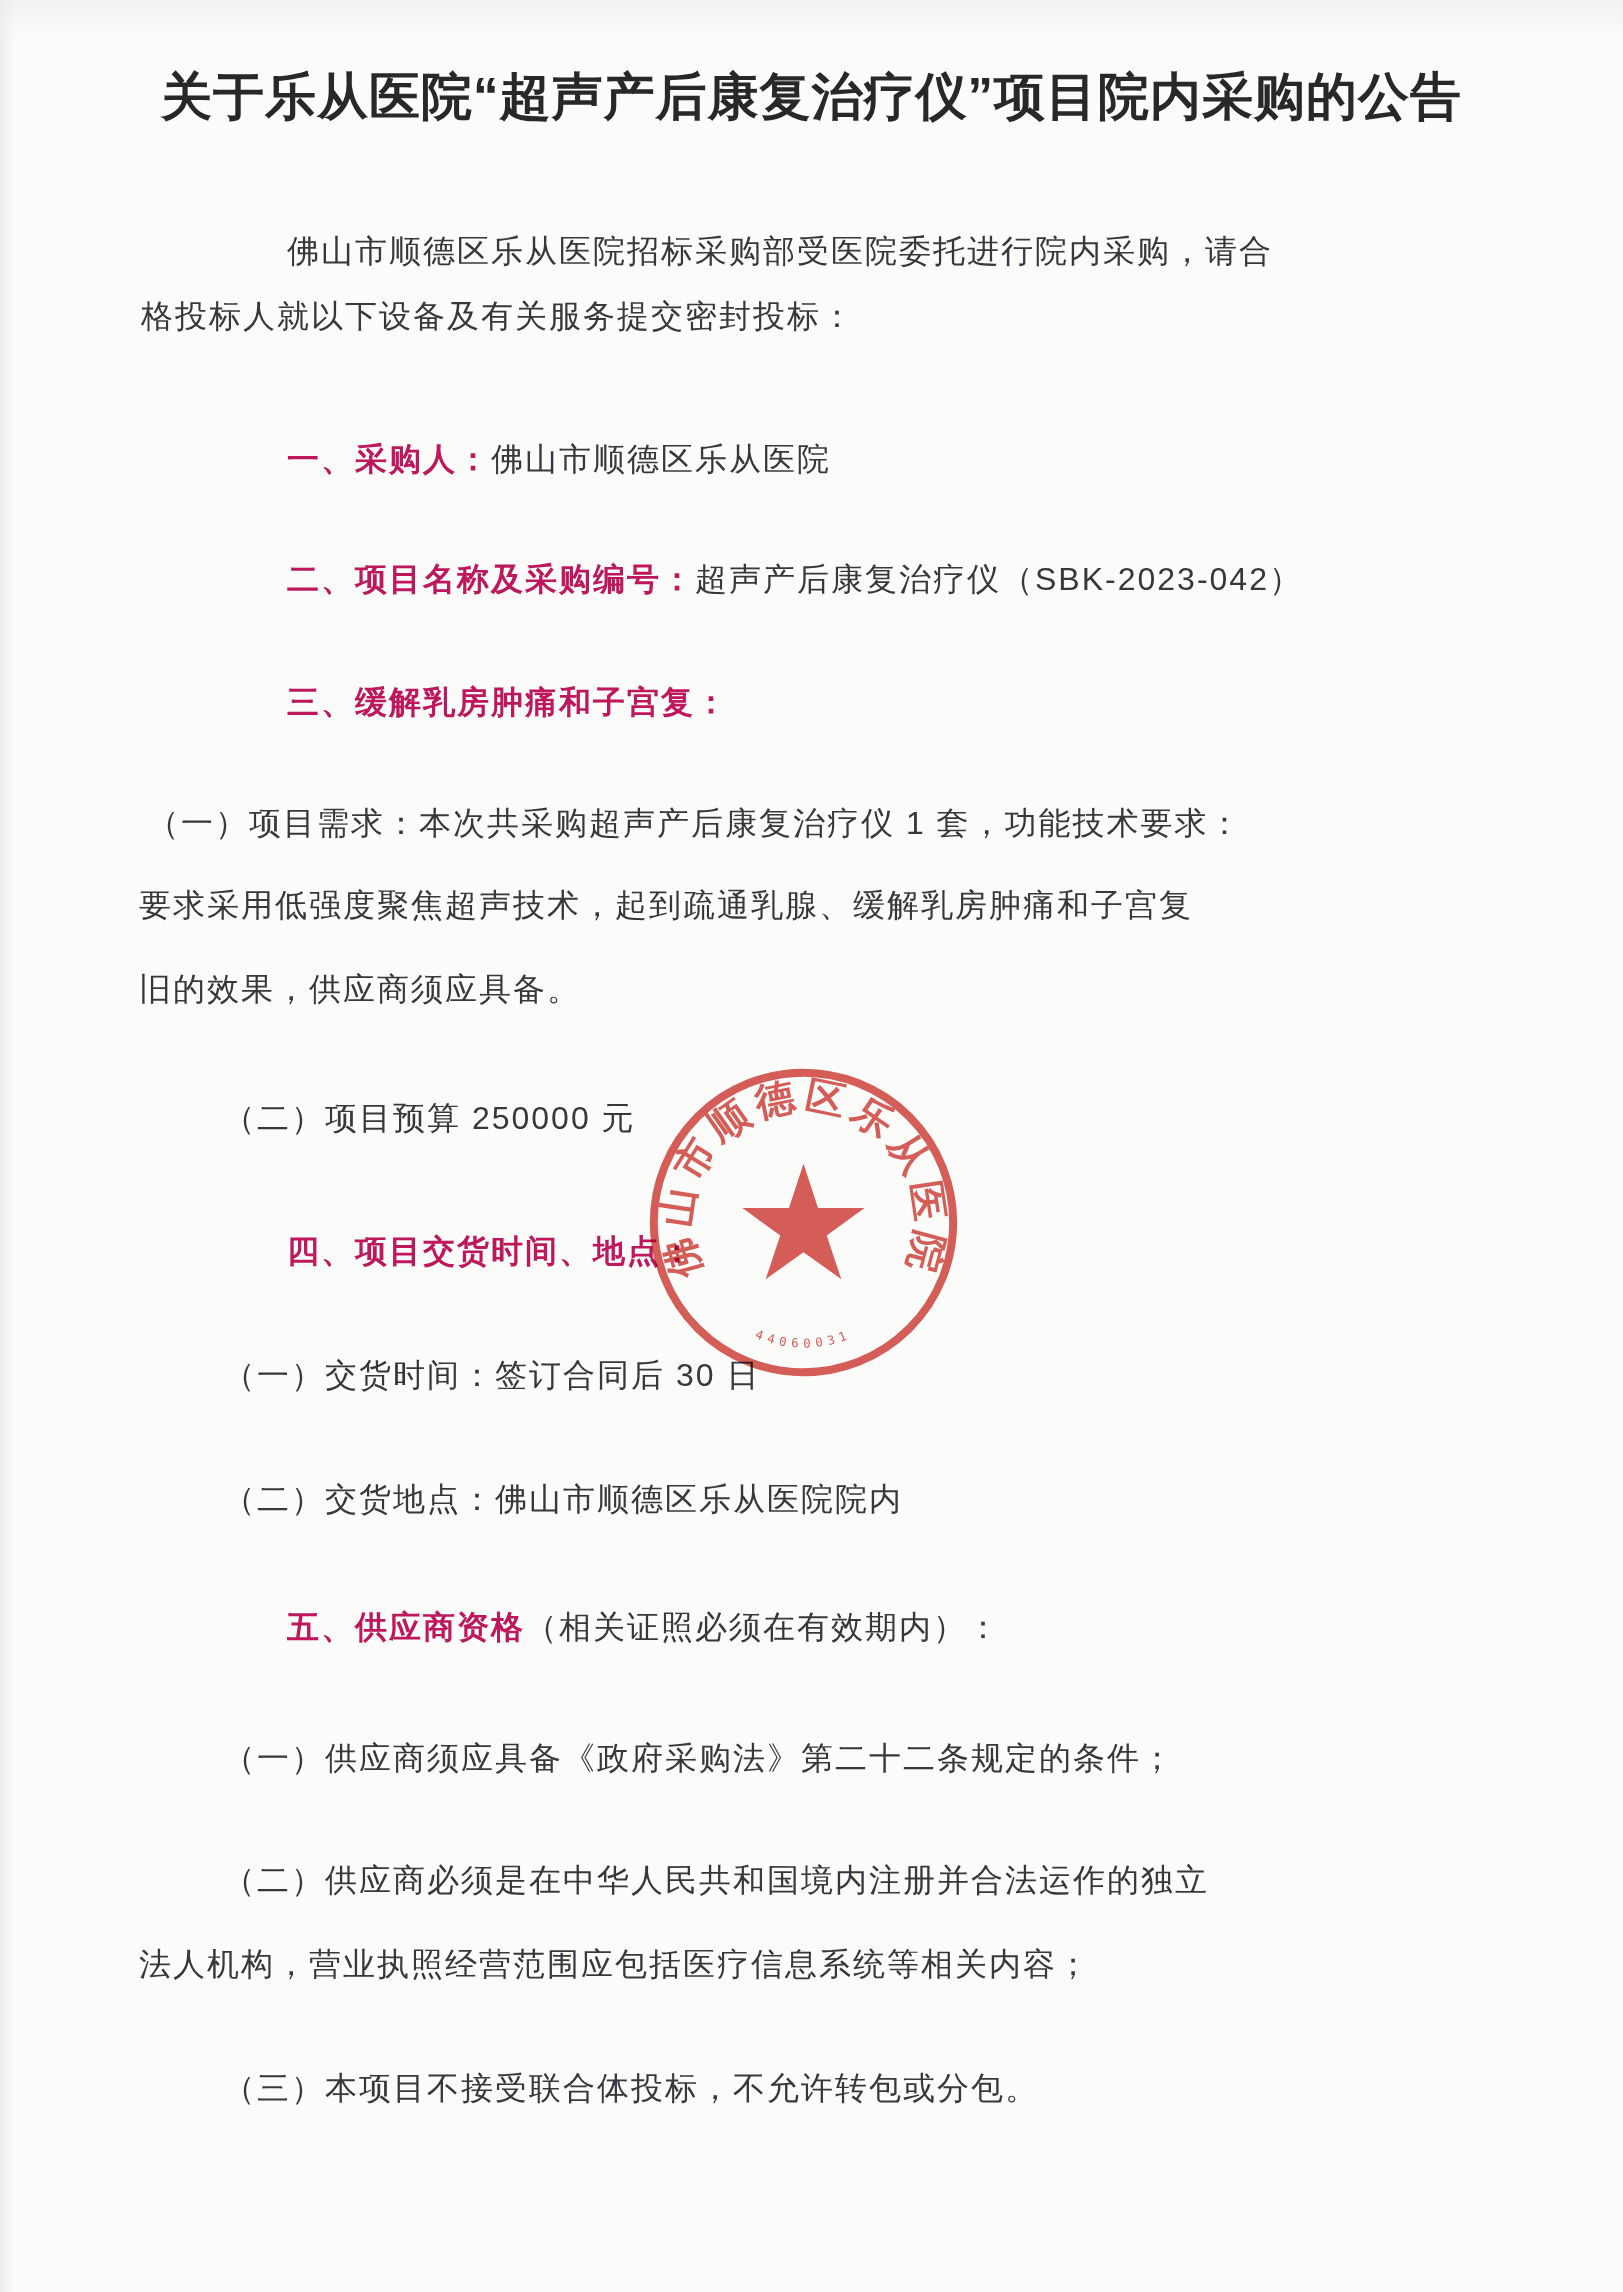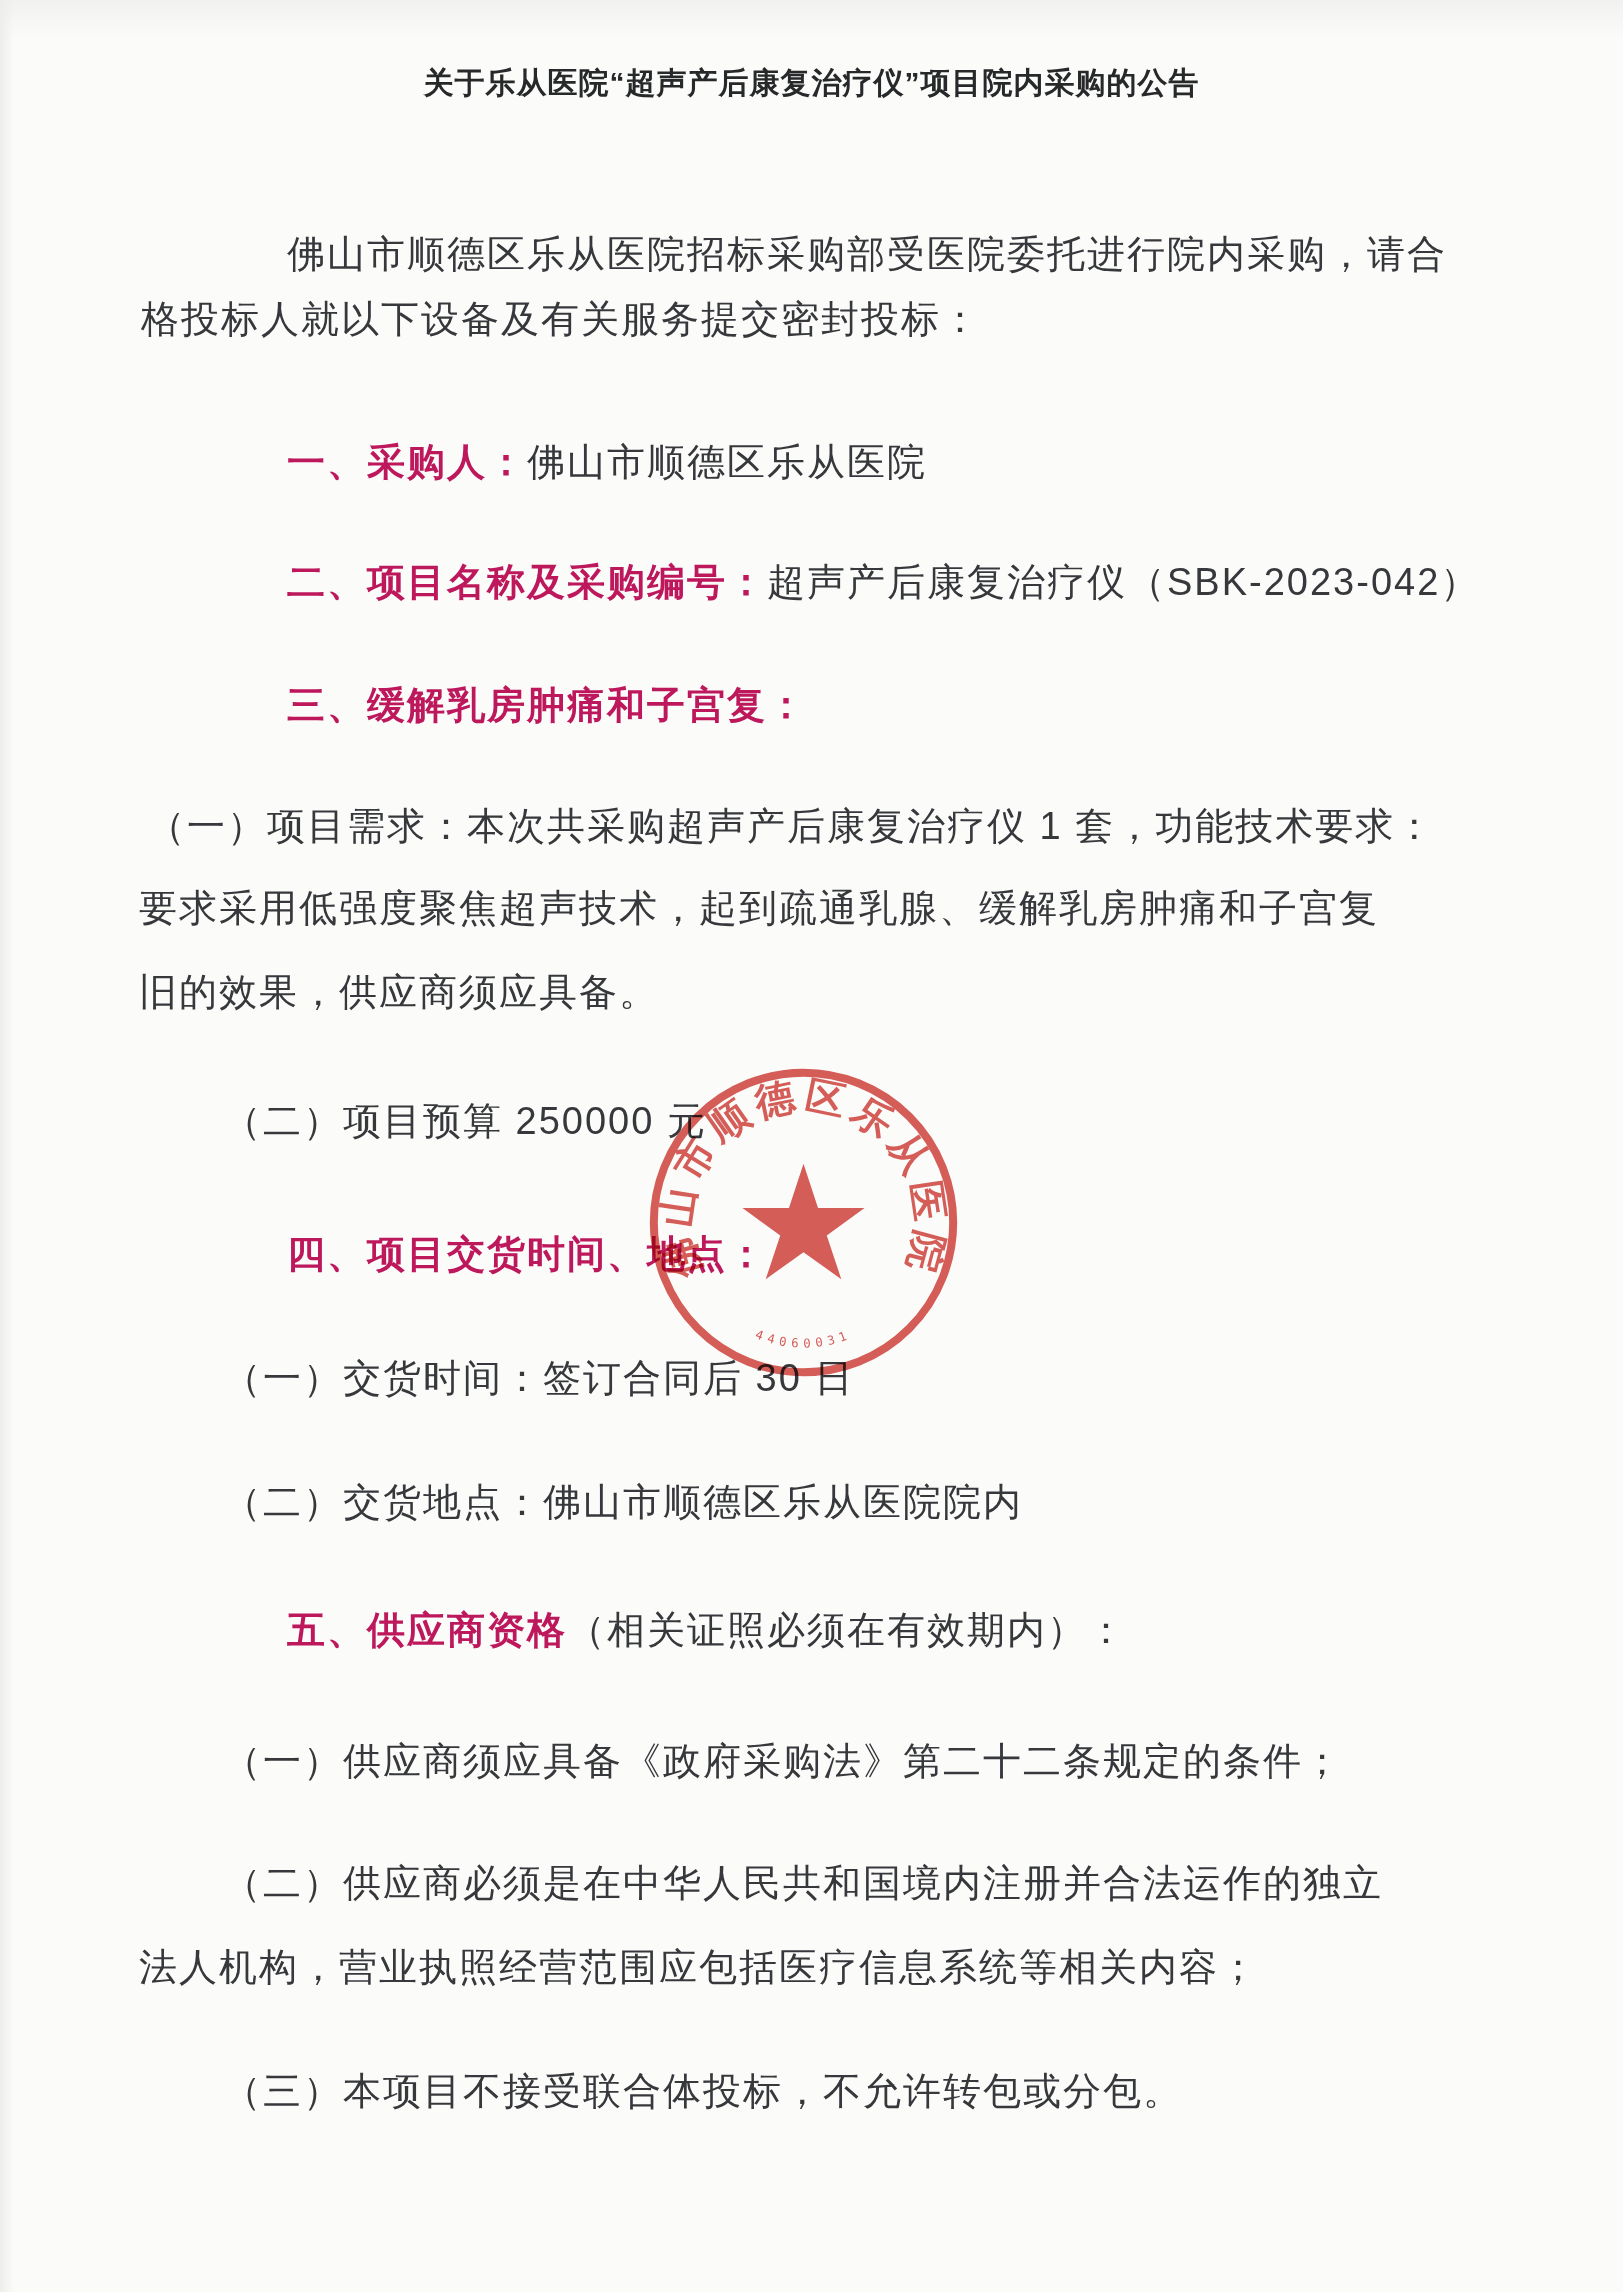--- a/index.html
+++ b/index.html
@@ -18,30 +18,30 @@
     background:linear-gradient(180deg,#f1f1ef 0%,rgba(251,251,249,0) 100%);
     pointer-events:none;
   }
   .page::after{
     content:"";position:absolute;left:0;top:0;width:13.7px;height:100%;
     background:linear-gradient(90deg,#ededeb 0%,rgba(251,251,249,0) 100%);
     pointer-events:none;
   }
   .line{
     position:absolute;
-    font-size:38px;
+    font-size:32px;
     letter-spacing:2px;
     white-space:nowrap;
     line-height:1.2;
   }
   .bold{font-weight:700;color:#be185d;}
   .doc-title{
     position:absolute;top:63px;left:0;width:100%;
     text-align:center;
-    font-size:30px;font-weight:700;color:#26282a;letter-spacing:1px;
+    font-size:51px;font-weight:700;color:#26282a;letter-spacing:1px;
     white-space:nowrap;
   }
   .stamp{
     position:absolute;left:640px;top:1059px;width:327px;height:327px;
     opacity:.92;
     mix-blend-mode:multiply;
     pointer-events:none;
   }
   .stamp svg{width:100%;height:100%;}
   .stamp .arc-text{

